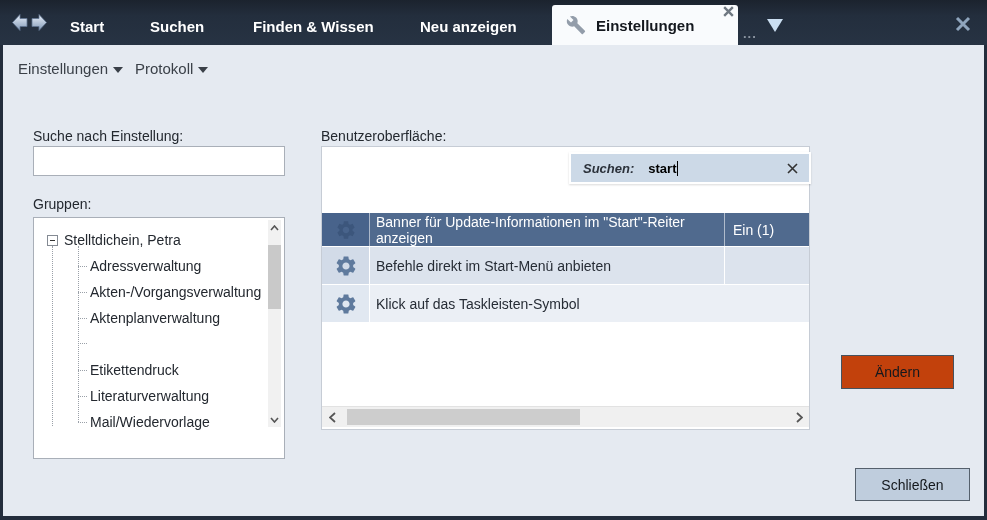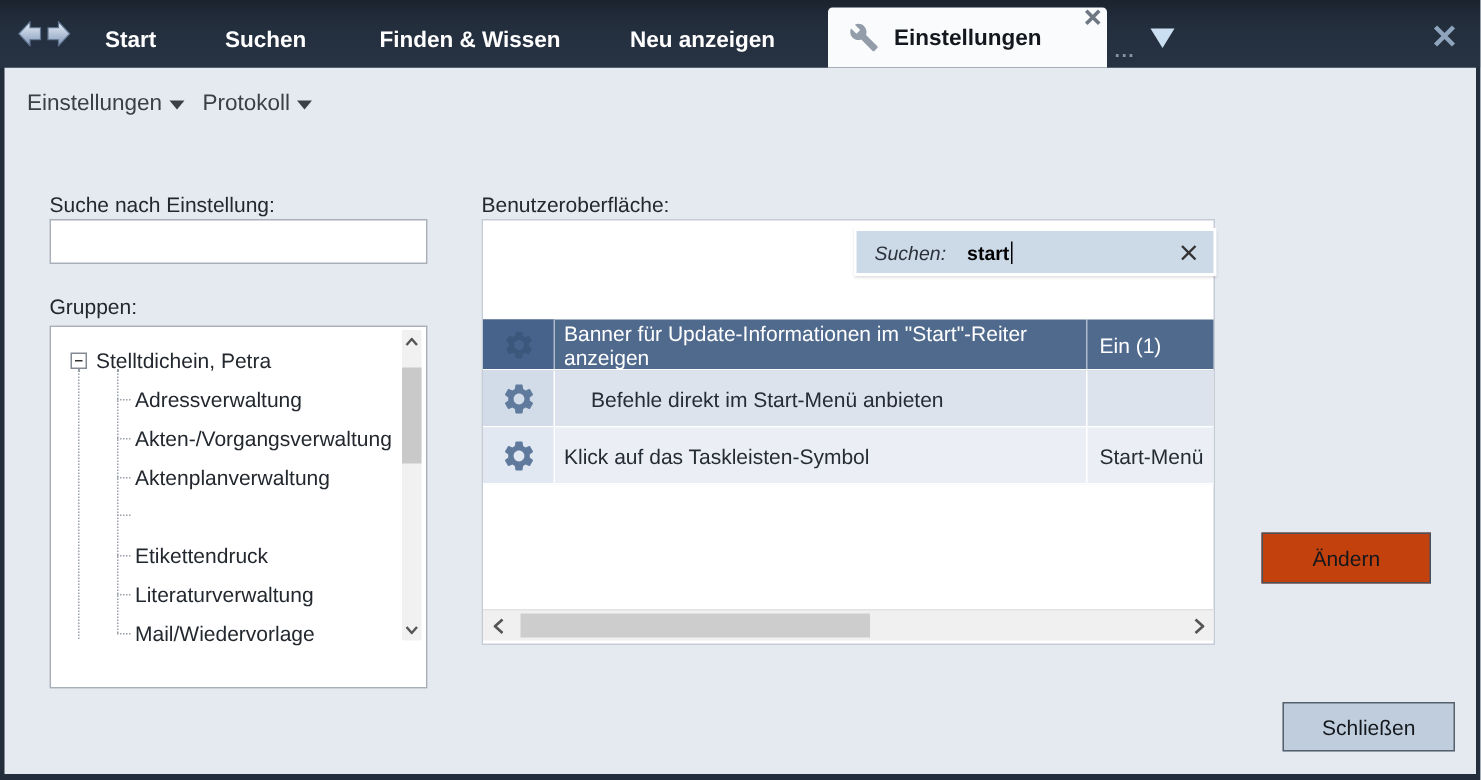--- a/index.html
+++ b/index.html
@@ -56,31 +56,31 @@
   .thead .htxt{position:absolute;left:52px;top:10px;font-size:14px;color:#31373f;}
   .sorticon{position:absolute;left:224px;top:8px;}
   .row{position:absolute;left:0;right:0;display:flex;align-items:stretch;cursor:pointer;
        border-bottom:1px solid #ffffff;box-sizing:border-box;margin-top:28px;}
   .iconcell{width:47px;flex:0 0 47px;display:flex;align-items:center;justify-content:center;}
   .textcell{flex:1;display:flex;align-items:center;padding-left:6px;font-size:14px;}
   .valcell{width:76px;flex:0 0 76px;display:flex;align-items:center;padding-left:8px;font-size:14px;}
   .row.selected{background:#506a8e;color:#ffffff;}
   .row.selected .iconcell{background:#48638b;border-right:1px solid rgba(255,255,255,.55);}
   .row.selected .valcell{border-left:1px solid rgba(255,255,255,.55);}
-  .row.alt1{background:#dce3ed;color:#262c35;gap:18px;}
+  .row.alt1{background:#dce3ed;color:#262c35;}
   .row.alt1 .iconcell{background:#d2dbe8;border-right:1px solid #fff;}
   .row.alt1 .valcell{border-left:1px solid #fff;}
   .row.alt2{background:#ebeff5;color:#262c35;}
   .row.alt2 .iconcell{background:#e1e8f1;border-right:1px solid #fff;}
   .row.alt2 .valcell{border-left:1px solid #fff;}
 
   .searchoverlay{position:absolute;left:247px;top:5px;width:242px;height:32px;box-sizing:border-box;
                  background:#ccd9e7;border:2px solid #ffffff;display:flex;align-items:center;
                  box-shadow:0 1px 2px rgba(0,0,0,.15);}
-  .searchoverlay .slabel{font-style:italic;font-size:13px;color:#2b313a;margin-left:12px;}
+  .searchoverlay .slabel{font-style:italic;font-size:13px;color:#2b313a;margin-left:12px;font-weight:bold;}
   .searchoverlay .sval{font-size:13px;font-weight:bold;color:#000;margin-left:14px;}
   .textcaret{display:inline-block;width:1px;height:15px;background:#000;margin-left:1px;
              vertical-align:-3px;}
   .sclear{margin-left:auto;margin-right:10px;cursor:pointer;display:flex;}
 
   .hscroll{position:absolute;left:0;right:0;top:259px;height:20px;background:#f0f0f0;
            border-top:1px solid #e2e2e2;}
   .hscroll .thumb{position:absolute;left:25px;top:2px;width:233px;height:16px;background:#cdcdcd;}
   .harrow{position:absolute;top:0;width:20px;height:20px;display:flex;align-items:center;
           justify-content:center;cursor:pointer;}
@@ -226,21 +226,20 @@
       <div class="valcell"></div>
     </div>
 
     <div class="row alt2" style="top:110px;height:38px">
       <div class="iconcell">
         <svg width="24" height="24" viewBox="0 0 24 24">
           <path fill="#5f7a9d" fill-rule="evenodd" d="M19.14 12.94c.04-.3.06-.61.06-.94 0-.32-.02-.64-.07-.94l2.03-1.58c.18-.14.23-.41.12-.61l-1.92-3.32c-.12-.22-.37-.29-.59-.22l-2.39.96c-.5-.38-1.03-.7-1.62-.94L14.4 2.81c-.04-.24-.24-.41-.48-.41h-3.84c-.24 0-.43.17-.47.41L9.25 5.35c-.59.24-1.13.57-1.62.94l-2.39-.96c-.22-.08-.47 0-.59.22L2.74 8.87c-.12.21-.08.47.12.61l2.03 1.58c-.05.3-.09.63-.09.94s.02.64.07.94l-2.03 1.58c-.18.14-.23.41-.12.61l1.92 3.32c.12.22.37.29.59.22l2.39-.96c.5.38 1.03.7 1.62.94l.36 2.54c.05.24.24.41.48.41h3.84c.24 0 .44-.17.47-.41l.36-2.54c.59-.24 1.13-.56 1.62-.94l2.39.96c.22.08.47 0 .59-.22l1.92-3.32c.12-.22.07-.47-.12-.61l-2.01-1.58zM12 15.6c-1.98 0-3.6-1.62-3.6-3.6s1.62-3.6 3.6-3.6 3.6 1.62 3.6 3.6-1.62 3.6-3.6 3.6z"></path>
         </svg>
       </div>
       <div class="textcell">Klick auf das Taskleisten-Symbol</div>
-      <div class="valcell">Start-Menü</div>
     </div>
 
     <div class="searchoverlay">
       <span class="slabel">Suchen:</span>
       <span class="sval">start</span>
         <span class="textcaret"></span>
       <span class="sclear">
         <svg width="13" height="13">
             <path d="M2 2 L11 11 M11 2 L2 11" stroke="#333" stroke-width="1.6" fill="none"></path>
           </svg>

